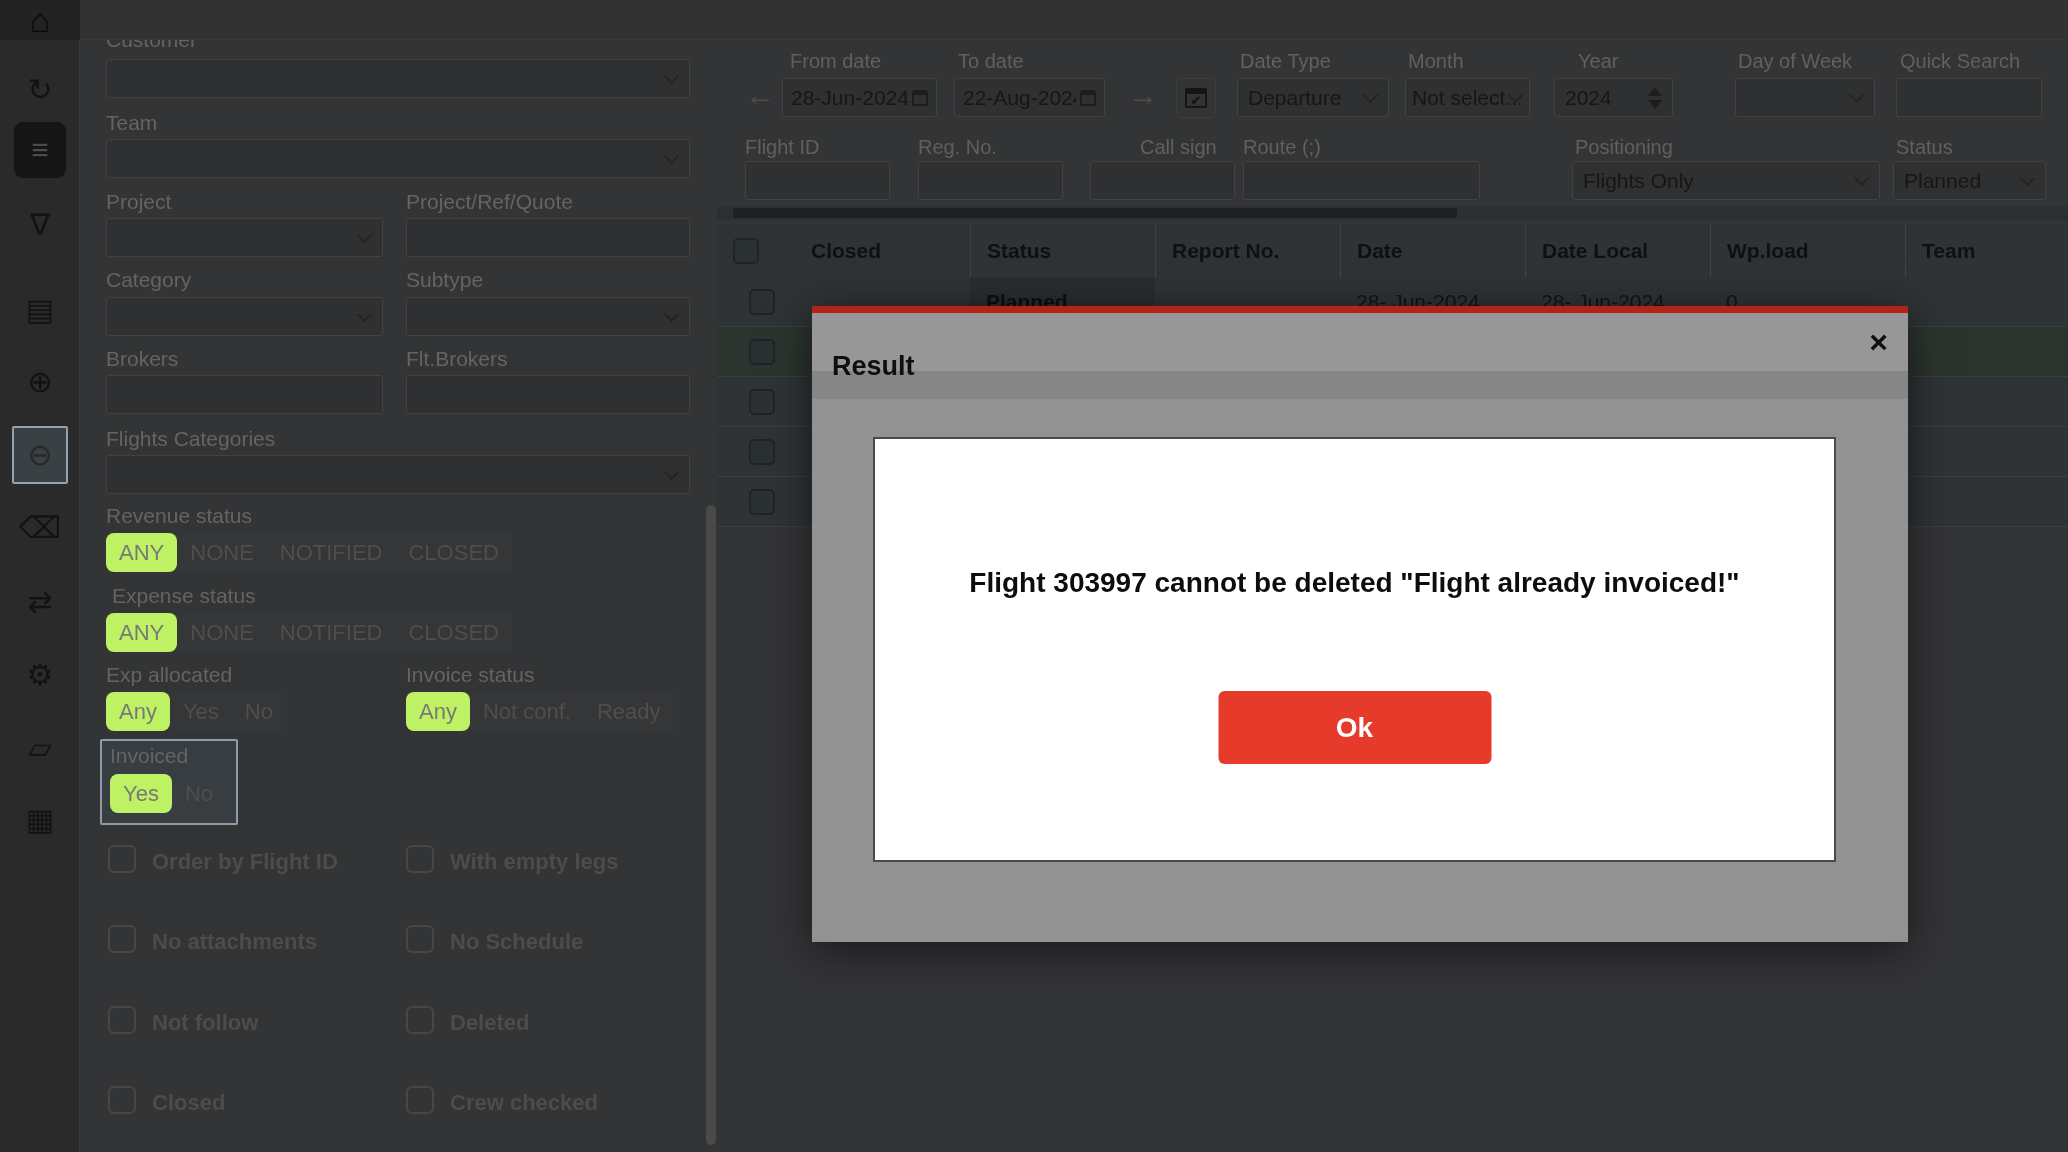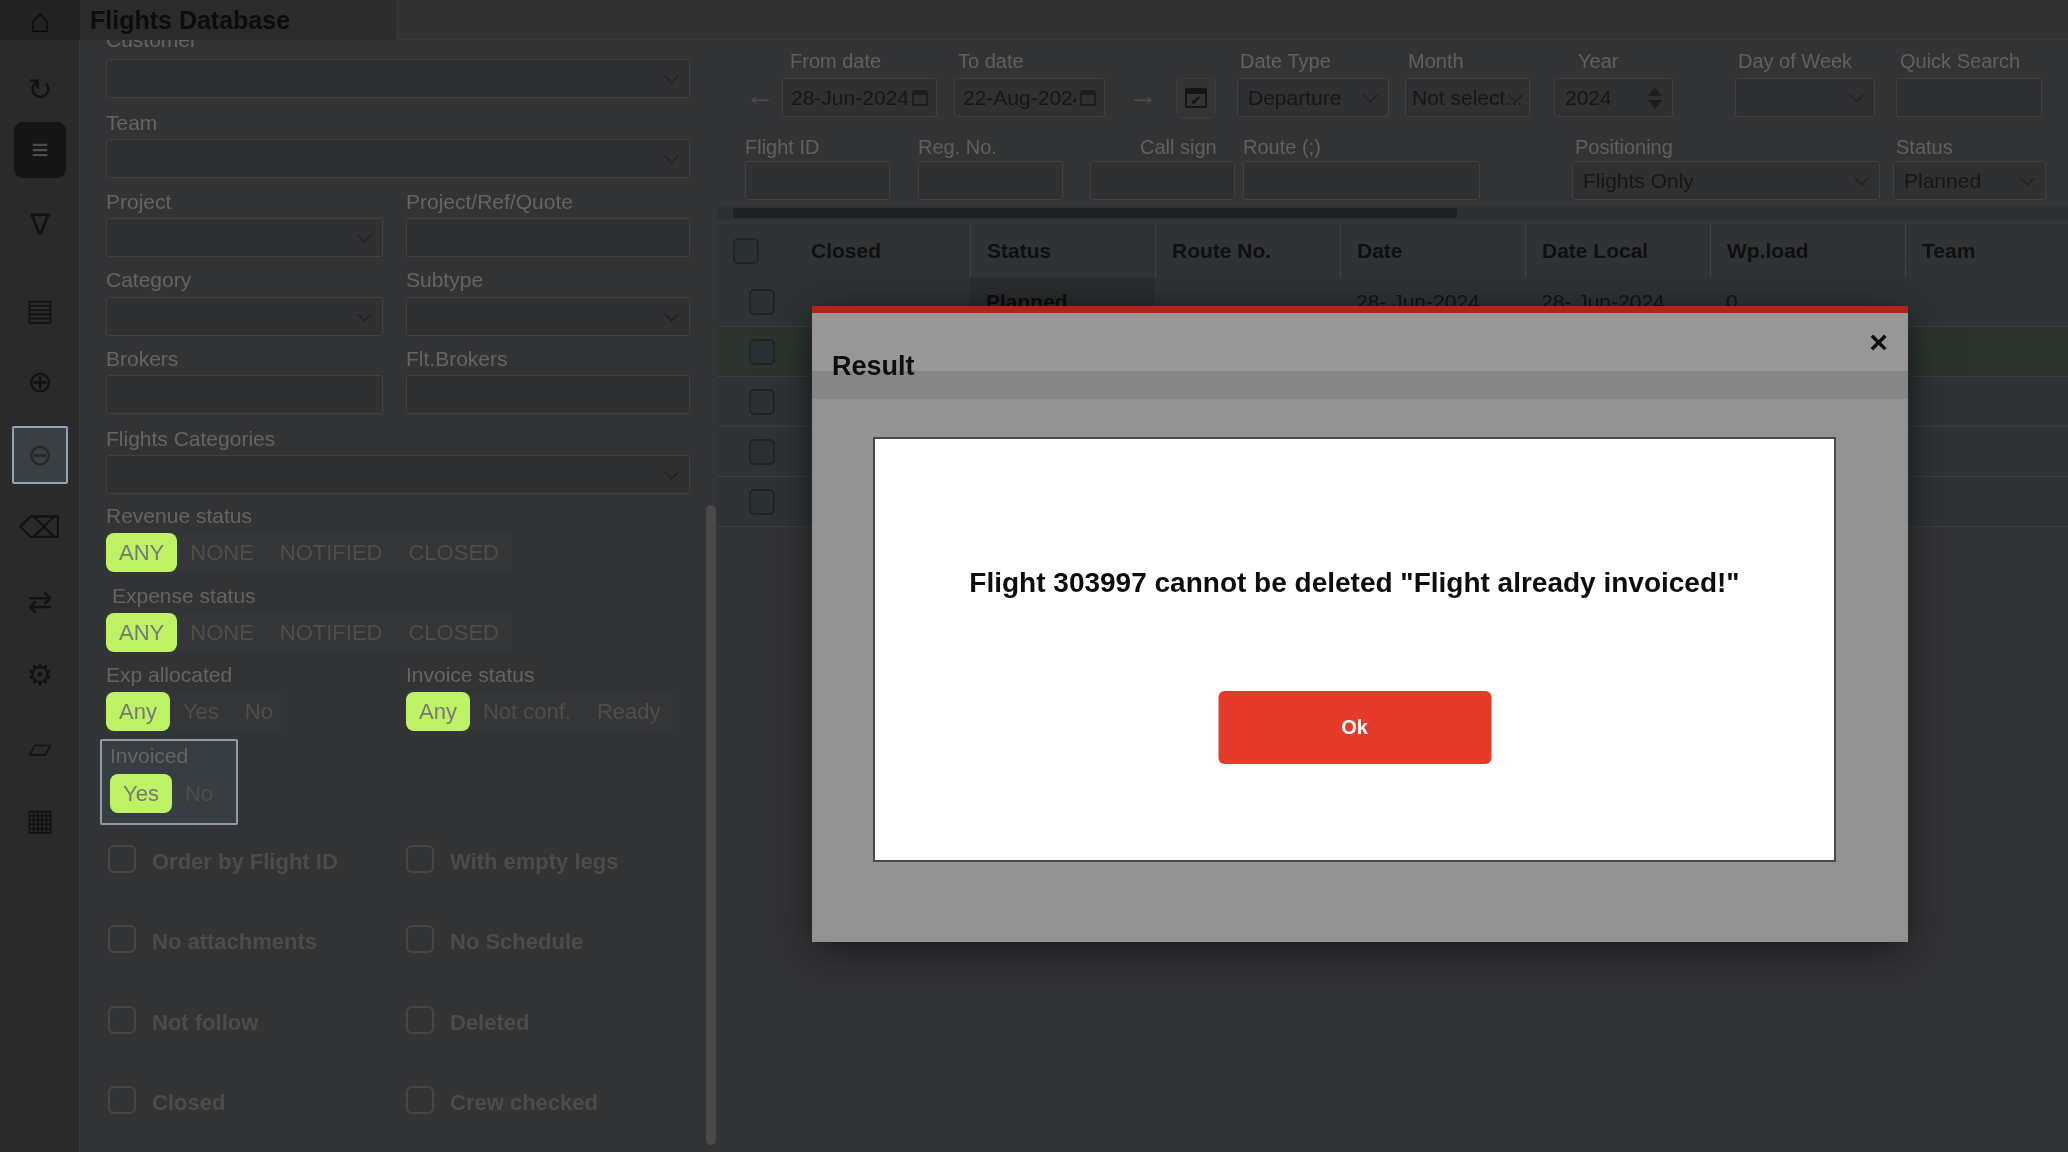--- a/index.html
+++ b/index.html
@@ -77,21 +77,21 @@
            box-shadow:0 8px 40px rgba(0,0,0,0.55); }
   #modal-topline { height:7px; background:#b22418; }
   #modal-header { height:58px; background:#979797; display:flex; align-items:center; padding:0 20px; }
   #modal-header .mt { font-size:27px; font-weight:bold; color:#0f0f0f;margin-top:48px; }
   #modal-close { margin-left:auto; font-size:32px; font-weight:bold; color:#101010; cursor:pointer; line-height:1; }
   #modal-strip { height:28px; background:#868686; }
   #modal-body { position:relative; height:543px; background:#929292; }
   #modal-inner { position:absolute; left:61px; top:38px; width:963px; height:425px; background:#ffffff; border:2px solid #4a4a4a; }
   #modal-msg { position:absolute; top:128px; left:0; width:100%; text-align:center; font-size:28px; font-weight:bold; color:#0d0d0d; }
   #ok-btn { position:absolute; top:252px; left:50%; transform:translateX(-50%); width:273px; height:73px;
-            background:#e63a2b; border:none; border-radius:6px; color:#ffffff; font-size:20px; font-weight:bold;
+            background:#e63a2b; border:none; border-radius:6px; color:#ffffff; font-size:28px; font-weight:bold;
             font-family:"Liberation Sans", sans-serif; cursor:pointer; }
 </style>
 </head>
 <body>
 
 <div id="screen">
 
   
   <nav id="sidebar" class="abs">
     <div id="home-tile" class="abs">
@@ -127,23 +127,20 @@
     <div class="side-ic abs" style="top:720px">
       <span class="gly">▱</span>
     </div>
     <div class="side-ic abs" style="top:792px">
       <span class="gly">▦</span>
     </div>
   </nav>
 
   
   <header id="topbar" class="abs"></header>
-  <div id="tab" class="abs">
-    <span class="ttl">Flights Database</span>
-  </div>
 
   
   <section style="display:contents">
     <span class="lbl" style="left:106px; top:28px; z-index:1">Customer</span>
     <div class="field" style="left:106px; top:59px; width:584px">
       <span class="val"></span>
         <span class="chev"></span>
     </div>
 
     <span class="lbl" style="left:106px; top:111px">Team</span>
@@ -337,21 +334,21 @@
   
   <div id="hscroll-track" class="abs"></div>
   <div id="hscroll-thumb" class="abs"></div>
 
   <div id="thead" class="abs">
     <div class="hc c0">
         <span class="cbt"></span>
       </div>
     <div class="hc c1">Closed</div>
     <div class="hc c2 sep">Status</div>
-    <div class="hc c3 sep">Route No.</div>
+    <div class="hc c3 sep">Report No.</div>
     <div class="hc c5 sep">Date</div>
     <div class="hc c4 sep">Date Local</div>
     <div class="hc c6 sep">Wp.load</div>
     <div class="hc c7 sep">Team</div>
   </div>
 
   <div id="tbody" class="abs">
     <div class="trow">
       <div class="tc c0">
           <span class="cbt"></span>

